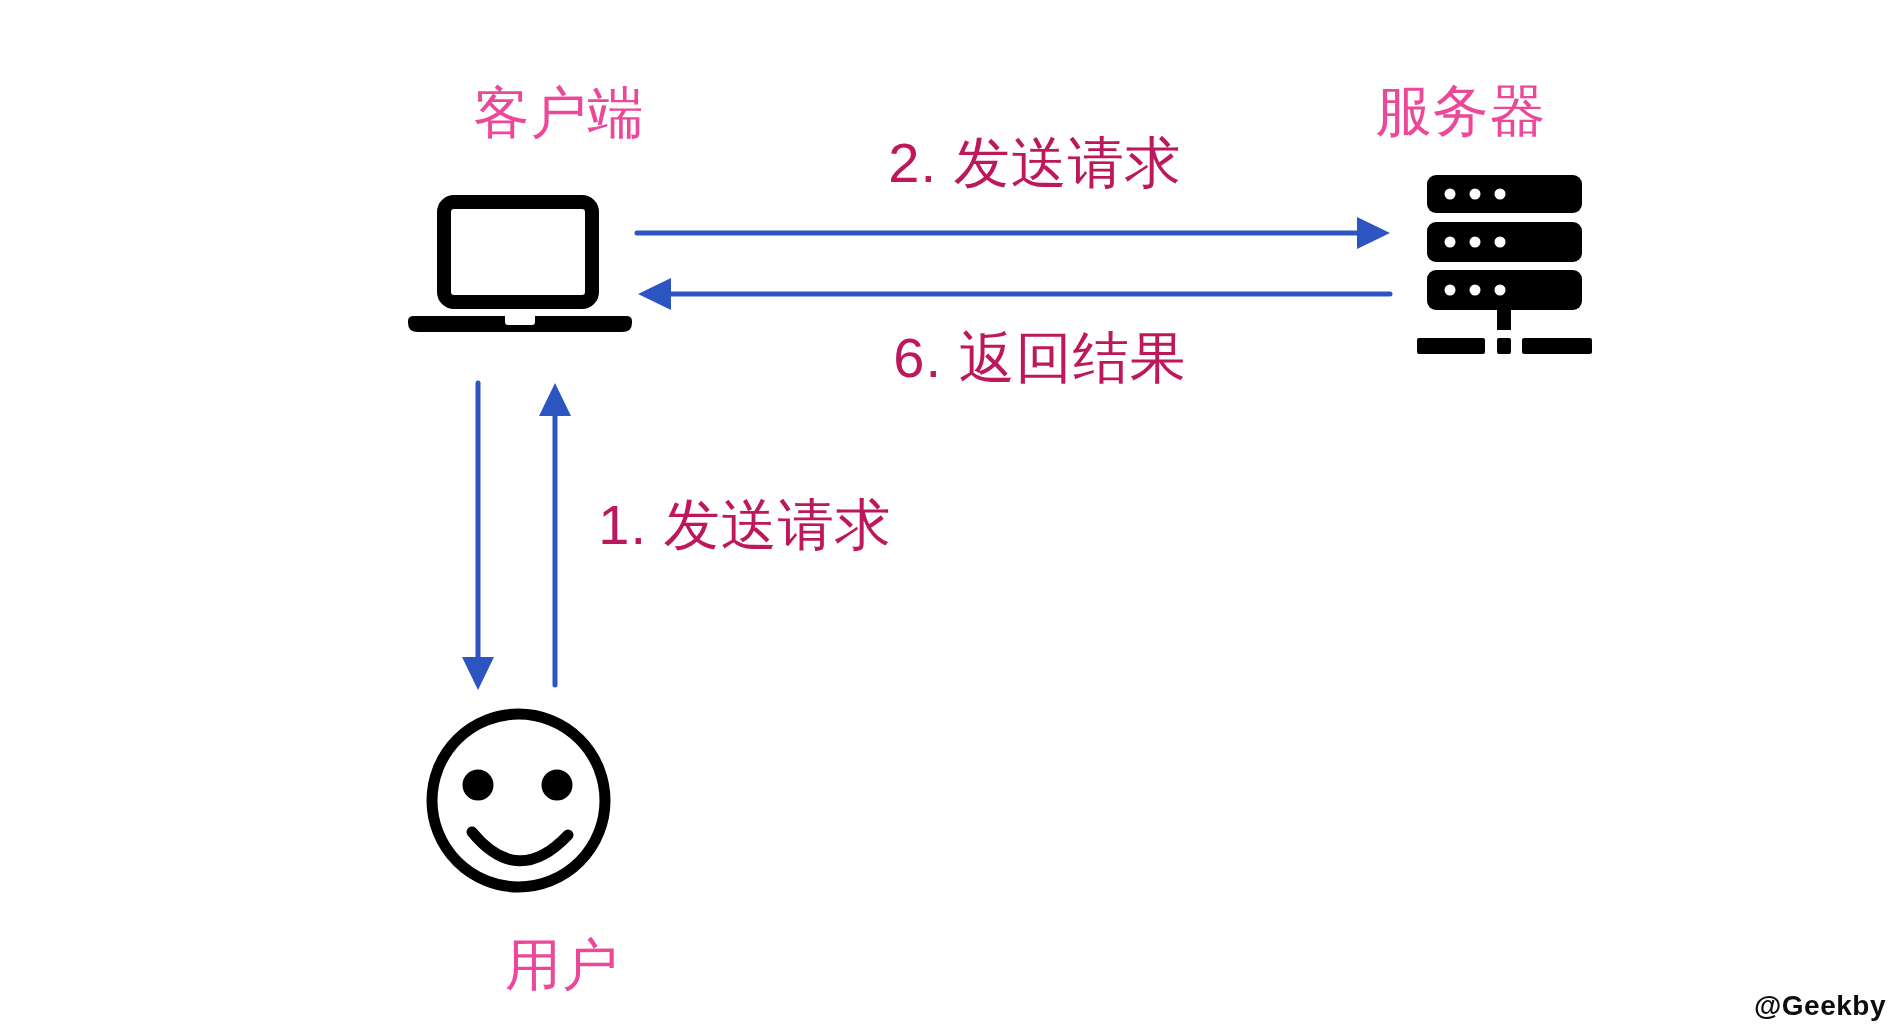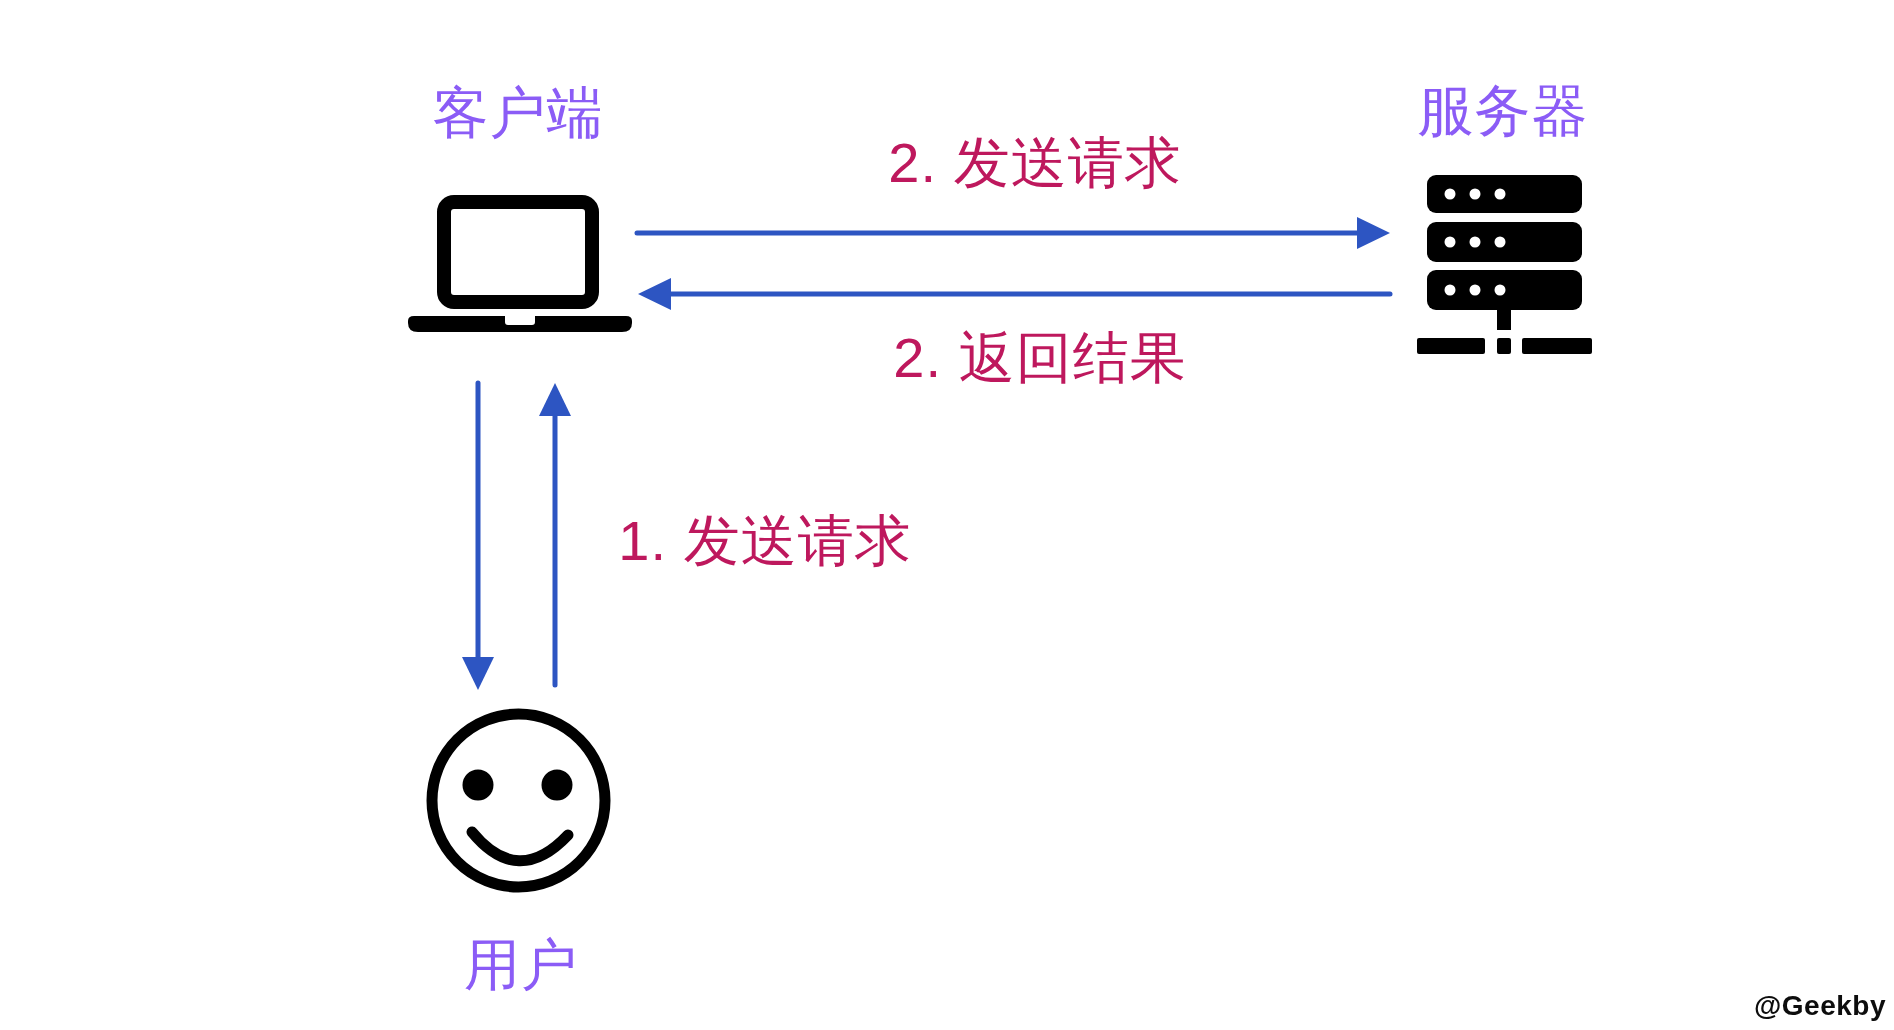--- a/index.html
+++ b/index.html
@@ -19,23 +19,24 @@
     position: absolute;
     inset: 0;
     background: #ffffff;
   }
   .abs { position: absolute; }
   .node-label {
     position: absolute;
     transform: translateX(-50%);
     font-size: 56px;
     line-height: 1.1;
-    color: #8b5cf6;
+    color: #ec4899;
     white-space: nowrap;
     letter-spacing: 1px;
+    margin-left: 41px;
   }
   .edge-label {
     position: absolute;
     transform: translateX(-50%);
     font-size: 56px;
     line-height: 1.1;
     color: #be185d;
     white-space: nowrap;
     letter-spacing: 1px;
   }
@@ -62,21 +63,21 @@
 <div class="canvas">
 
   <div class="node-label" style="left:518px; top:82px;">客户端</div>
 
   <svg class="abs" style="left:400px; top:185px;" width="250" height="160" viewBox="0 0 250 160" aria-hidden="true">
     <rect x="44" y="17" width="148" height="100" rx="10" fill="none" stroke="#000000" stroke-width="14"></rect>
     <path d="M 14 131 H 105 V 137 Q 105 140 108 140 H 132 Q 135 140 135 137 V 131 H 226 Q 232 131 232 136 V 138
              Q 232 147 222 147 H 18 Q 8 147 8 138 V 136 Q 8 131 14 131 Z" fill="#000000"></path>
   </svg>
 
-  <div class="node-label" style="left:1503px; top:80px;">服务器</div>
+  <div class="node-label" style="left:1420px; top:80px;">服务器</div>
 
   <svg class="abs" style="left:1405px; top:165px;" width="200" height="195" viewBox="0 0 200 195" aria-hidden="true">
     <rect x="22" y="10" width="155" height="38" rx="9" fill="#000000"></rect>
     <circle cx="45" cy="29" r="5.5" fill="#ffffff"></circle>
     <circle cx="70" cy="29" r="5.5" fill="#ffffff"></circle>
     <circle cx="95" cy="29" r="5.5" fill="#ffffff"></circle>
     <rect x="22" y="57" width="155" height="40" rx="9" fill="#000000"></rect>
     <circle cx="45" cy="77" r="5.5" fill="#ffffff"></circle>
     <circle cx="70" cy="77" r="5.5" fill="#ffffff"></circle>
     <circle cx="95" cy="77" r="5.5" fill="#ffffff"></circle>
@@ -117,20 +118,20 @@
     </g>
 
     <g>
       <line x1="555" y1="685" x2="555" y2="413" stroke="#2d55c2" stroke-width="5" stroke-linecap="round"></line>
       <polygon points="555,383 539,416 571,416" fill="#2d55c2"></polygon>
     </g>
   </svg>
 
   <div class="edge-label" style="left:1035px; top:132px;">2. 发送请求</div>
 
-  <div class="edge-label" style="left:1040px; top:327px;">2. 返回结果</div>
+  <div class="edge-label" style="left:1040px; top:327px;">6. 返回结果</div>
 
 
-  <div class="edge-label" style="left:765px; top:494px;margin-top:16px;">1. 发送请求</div>
+  <div class="edge-label" style="left:745px; top:494px;">1. 发送请求</div>
 
   <div class="watermark">@Geekby</div>
 
 </div>
 
 </body></html>

